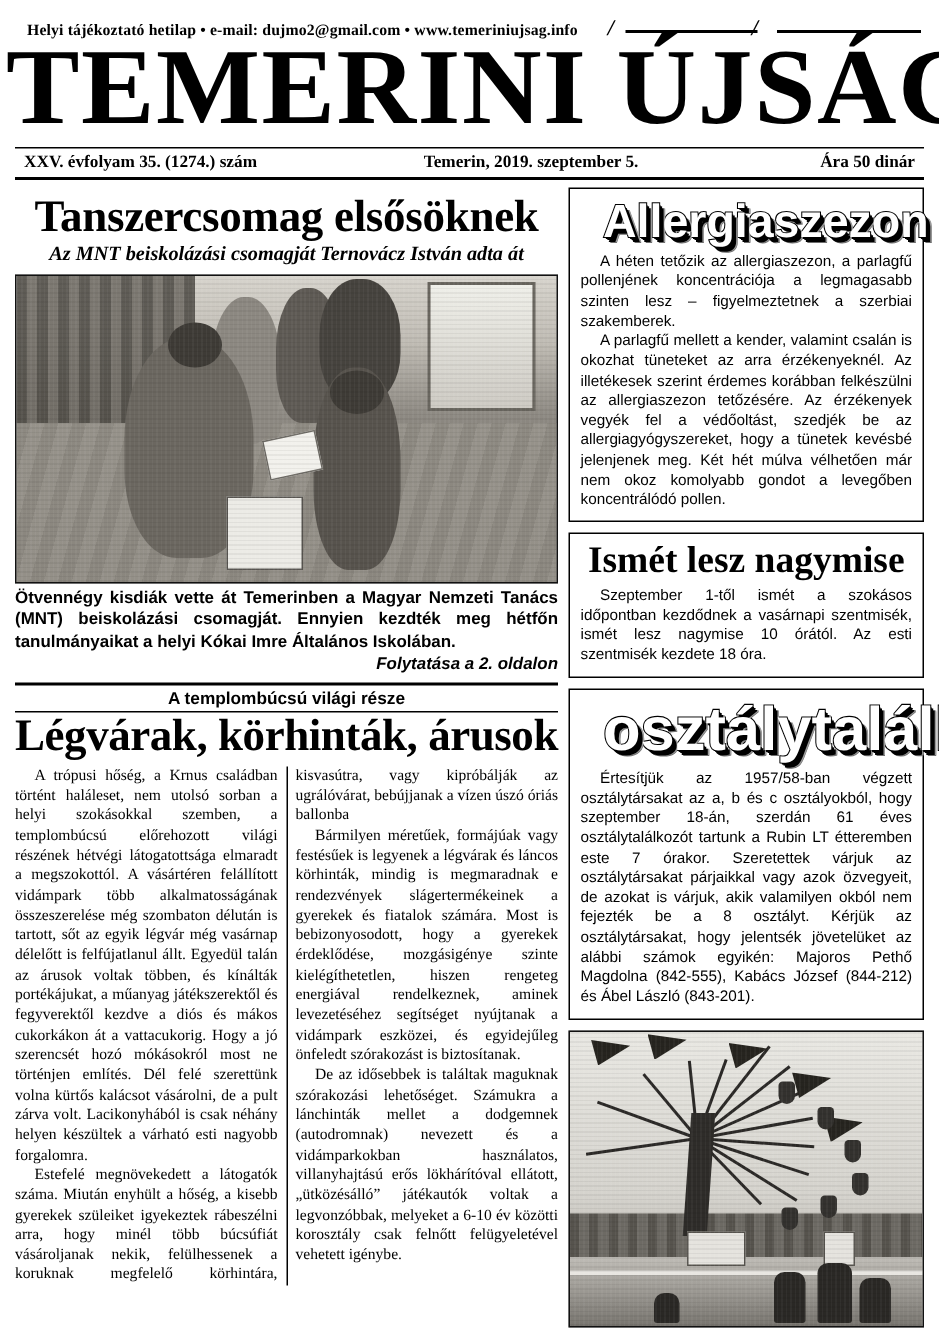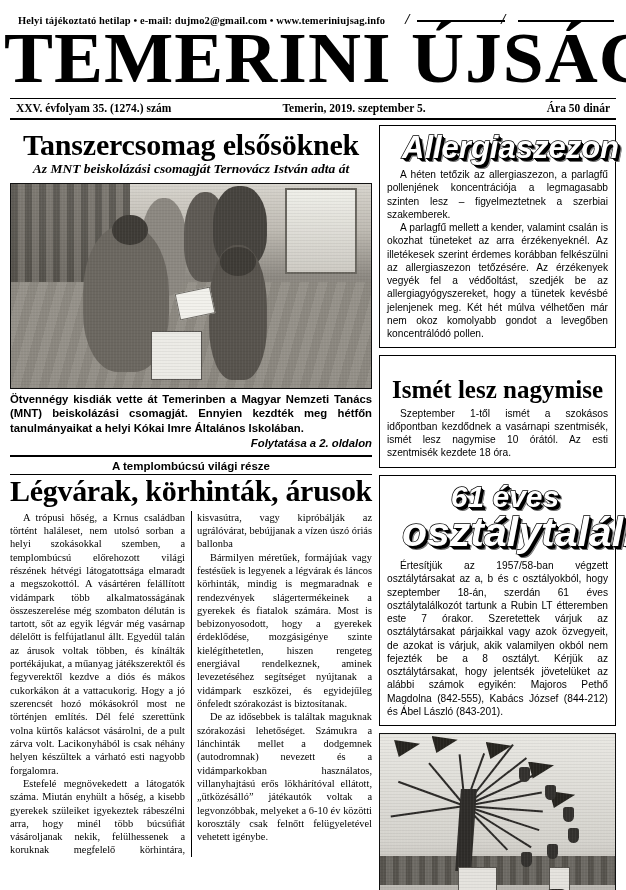--- a/index.html
+++ b/index.html
@@ -225,27 +225,26 @@
     text-align: justify;
     text-indent: 13px;
     hyphens: auto;
   }
   .box-title-serif {
     font-family: "Liberation Serif", serif;
     font-weight: bold;
     font-size: 25px;
     text-align: center;
     line-height: 1.05;
-    margin: 16px 0 3px 0;
+    margin: 0 0 3px 0;
   }
   
   .head3d {
     font-family: "Liberation Sans", sans-serif;
     font-weight: bold;
-    font-style: italic;
     text-align: center;
     color: #ffffff;
     letter-spacing: 0px;
     line-height: 1.02;
     margin: 1px 0 5px 15px;
     -webkit-text-stroke: 1.4px #000;
     paint-order: stroke fill;
     text-shadow:
       1px 1px 0 #000, 2px 2px 0 #000, 3px 3px 0 #000,
       4px 3px 0 #9a9a9a, 4px 4px 0 #6e6e6e;
@@ -327,21 +326,20 @@
         <p>A parlagfű mellett a kender, valamint csalán is okozhat tüneteket az arra érzékenyeknél. Az illetékesek szerint érdemes korábban felkészülni az allergiaszezon tetőzésére. Az érzékenyek vegyék fel a védőoltást, szedjék be az allergiagyógyszereket, hogy a tünetek kevésbé jelenjenek meg. Két hét múlva vélhetően már nem okoz komolyabb gondot a levegőben koncentrálódó pollen.</p>
       </div>
 
       <div class="box">
         <div class="box-title-serif">Ismét lesz nagymise</div>
         <p>Szeptember 1-től ismét a szokásos időpontban kezdődnek a vasárnapi szentmisék, ismét lesz nagymise 10 órától. Az esti szentmisék kezdete 18 óra.</p>
       </div>
 
       <div class="box">
         <div class="head3d head3d-2">
-          <span>61 éves</span>
           <span class="l2">osztálytalálkozó</span>
         </div>
         <p>Értesítjük az 1957/58-ban végzett osztálytársakat az a, b és c osztályokból, hogy szeptember 18-án, szerdán 61 éves osztálytalálkozót tartunk a Rubin LT étteremben este 7 órakor. Szeretettek várjuk az osztálytársakat párjaikkal vagy azok özvegyeit, de azokat is várjuk, akik valamilyen okból nem fejezték be a 8 osztályt. Kérjük az osztálytársakat, hogy jelentsék jövetelüket az alábbi számok egyikén: Majoros Pethő Magdolna (842-555), Kabács József (844-212) és Ábel László (843-201).</p>
       </div>
 
       <div class="photo photo-carousel">
         <span class="pc-sky"></span>
         <span class="pc-trees"></span>
         <span class="pc-ground"></span>
 

